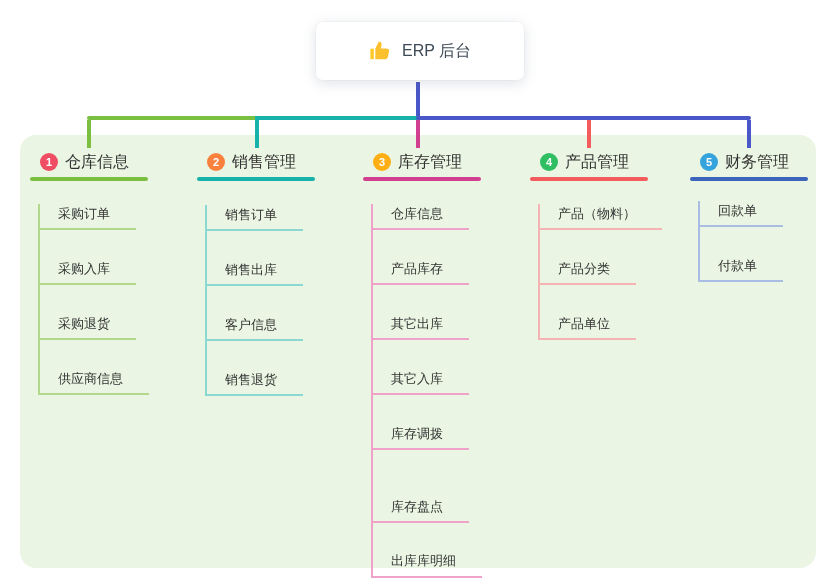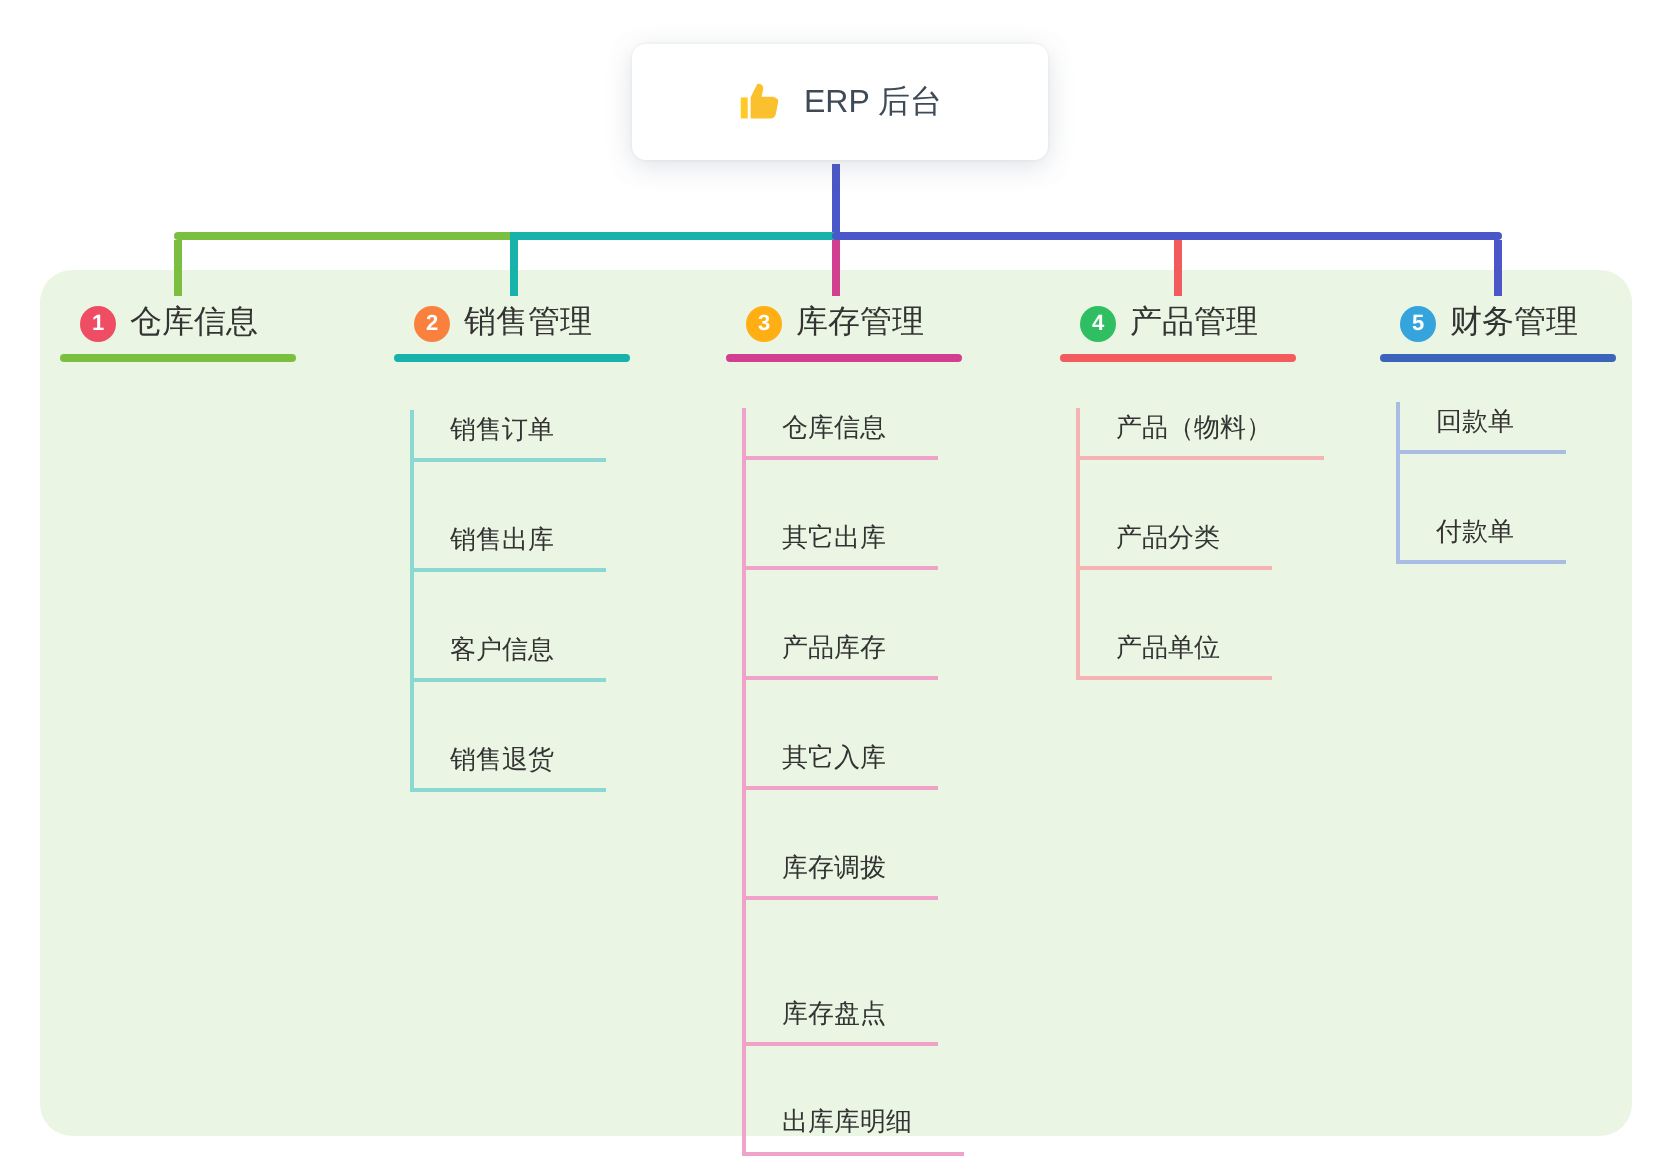--- a/index.html
+++ b/index.html
@@ -60,20 +60,26 @@
   <span>ERP 后台</span>
 </div>
 
 <div id="branches">
     <div class="branch" style="left: 30px;">
       <div class="bh">
         <span class="bnum" style="background: rgb(239, 77, 100);">1</span>
         <span>仓库信息</span>
       </div>
       <div class="bline" style="background: rgb(122, 191, 63);"></div>
+      <div class="kids" style="border-left-color: rgb(178, 216, 139);">
+        <div class="kid" style="border-bottom-color: rgb(178, 216, 139);">采购订单</div>
+        <div class="kid" style="border-bottom-color: rgb(178, 216, 139);">采购入库</div>
+        <div class="kid" style="border-bottom-color: rgb(178, 216, 139);">采购退货</div>
+        <div class="kid" style="border-bottom-color: rgb(178, 216, 139);">供应商信息</div>
+      </div>
     </div>
     <div class="branch" style="left: 197px;">
       <div class="bh">
         <span class="bnum" style="background: rgb(249, 129, 61);">2</span>
         <span>销售管理</span>
       </div>
       <div class="bline" style="background: rgb(23, 179, 171);"></div>
       <div class="kids" style="border-left-color: rgb(138, 216, 209);">
         <div class="kid" style="border-bottom-color: rgb(138, 216, 209); margin-top: 24px;">销售订单</div>
         <div class="kid" style="border-bottom-color: rgb(138, 216, 209);">销售出库</div>
@@ -82,22 +88,22 @@
       </div>
     </div>
     <div class="branch" style="left: 363px;">
       <div class="bh">
         <span class="bnum" style="background: rgb(255, 174, 19);">3</span>
         <span>库存管理</span>
       </div>
       <div class="bline" style="background: rgb(210, 63, 144);"></div>
       <div class="kids" style="border-left-color: rgb(239, 162, 202);">
         <div class="kid" style="border-bottom-color: rgb(239, 162, 202);">仓库信息</div>
+        <div class="kid" style="border-bottom-color: rgb(239, 162, 202);">产品库存</div>
         <div class="kid" style="border-bottom-color: rgb(239, 162, 202);">其它出库</div>
-        <div class="kid" style="border-bottom-color: rgb(239, 162, 202);">产品库存</div>
         <div class="kid" style="border-bottom-color: rgb(239, 162, 202);">其它入库</div>
         <div class="kid" style="border-bottom-color: rgb(239, 162, 202);">库存调拨</div>
         <div class="kid" style="border-bottom-color: rgb(239, 162, 202); margin-top: 47px;">库存盘点</div>
         <div class="kid" style="border-bottom-color: rgb(239, 162, 202); font-family: Liberation Mono, monospace;">出库库明细</div>
       </div>
     </div>
     <div class="branch" style="left: 530px;">
       <div class="bh">
         <span class="bnum" style="background: rgb(47, 190, 98);">4</span>
         <span>产品管理</span>

